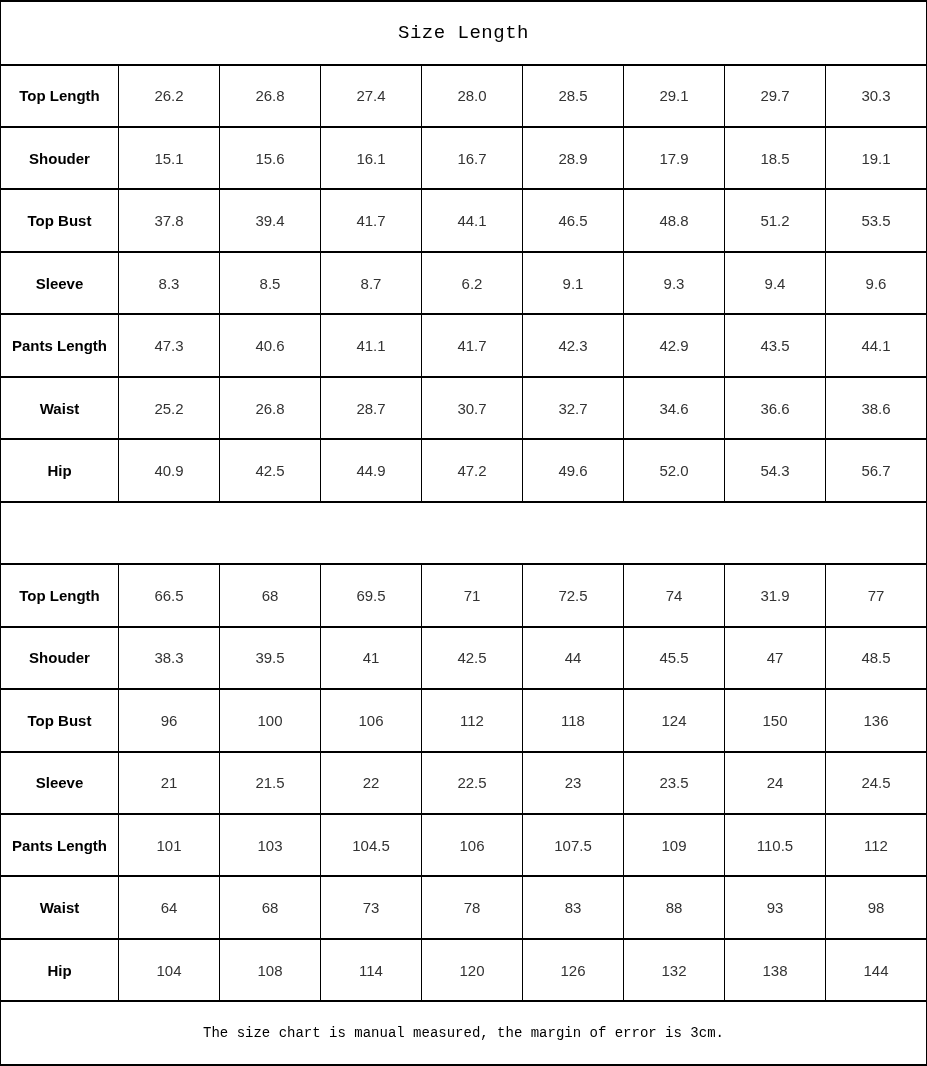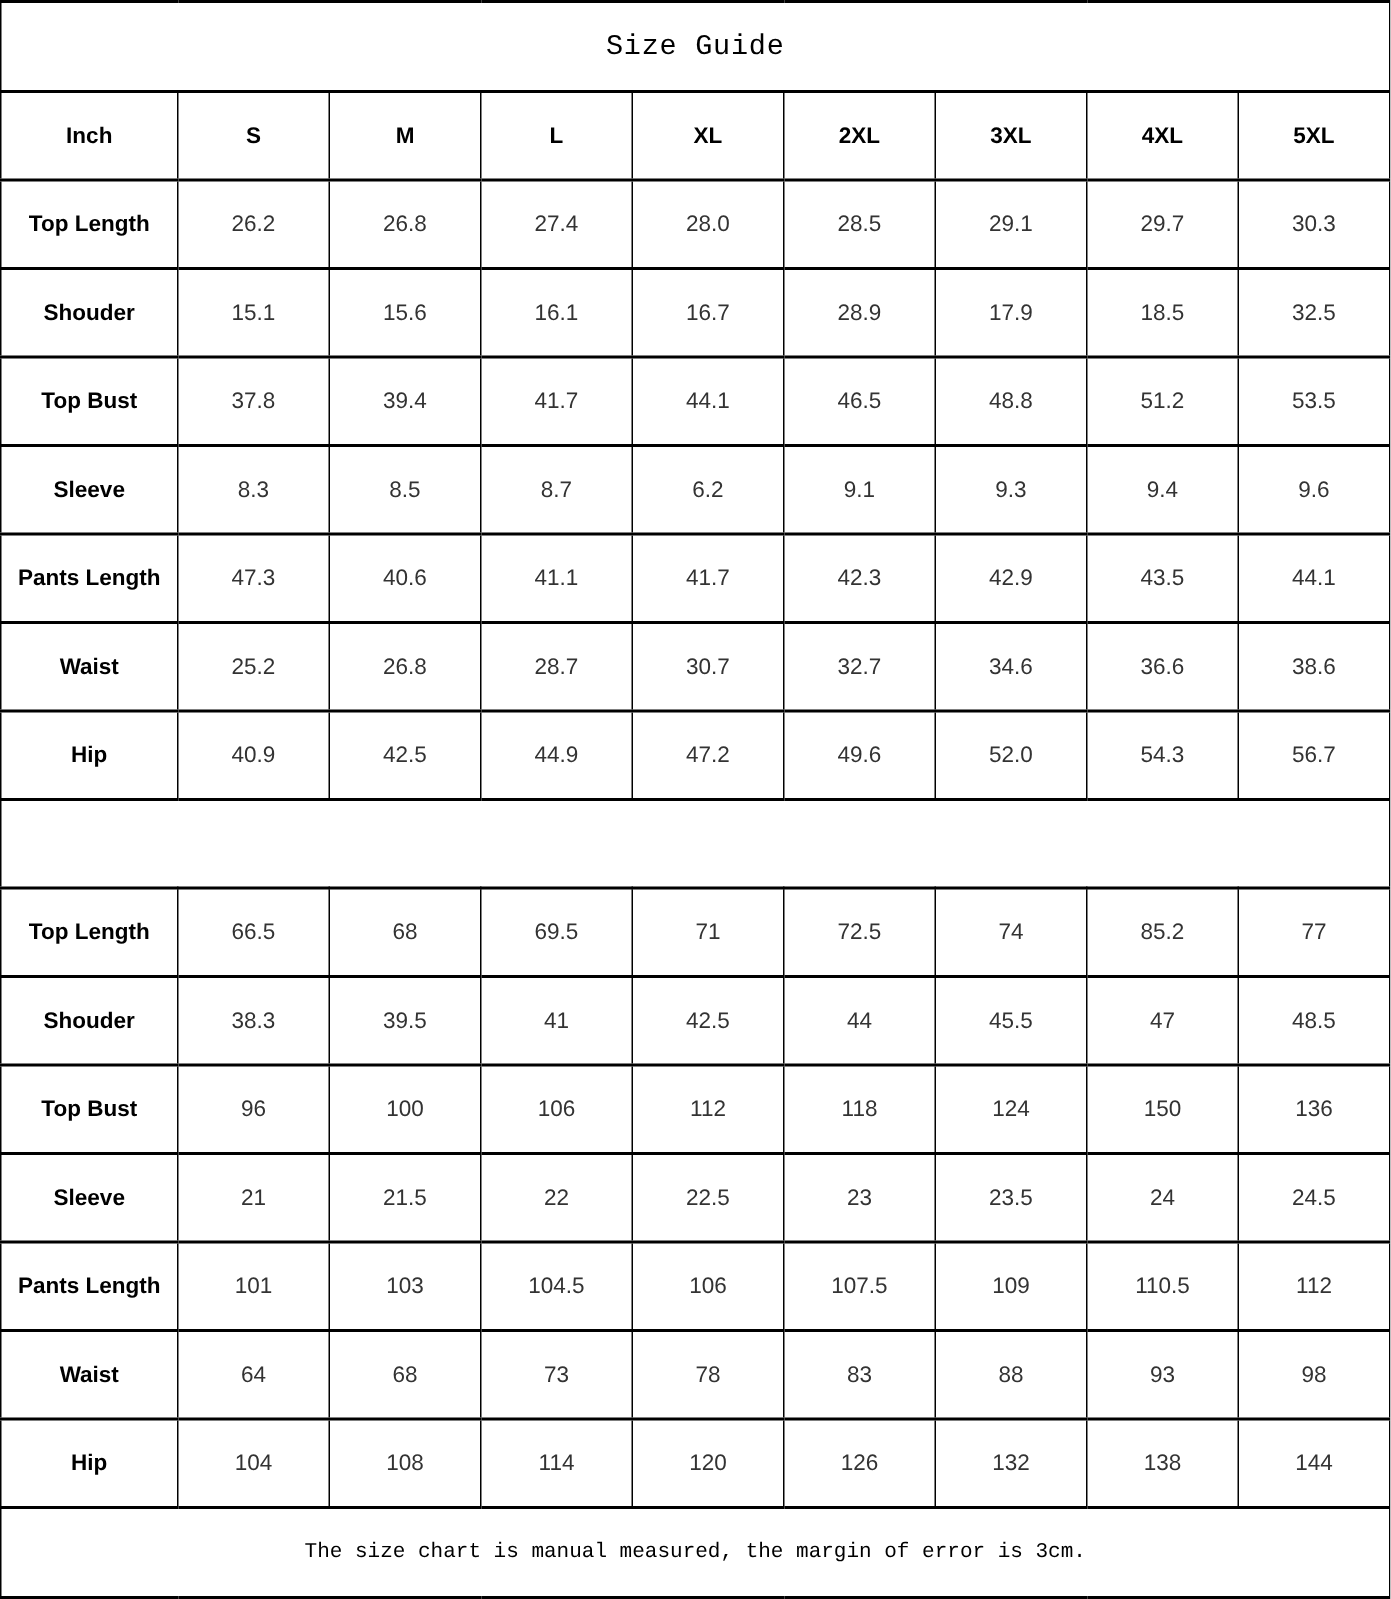--- a/index.html
+++ b/index.html
@@ -62,56 +62,45 @@
 </head>
 <body>
 
 <table class="size-guide">
   <colgroup>
     <col style="width:118px">
     <col span="8">
   </colgroup>
   <tbody>
     <tr class="title-row">
-      <td colspan="9" class="title-cell">Size Guide</td>
+      <td colspan="9" class="title-cell">Size Length</td>
     </tr>
   </tbody>
   <tbody id="inch-tbody">
-      <tr class="header-row">
-        <th class="unit-header">Inch</th>
-        <th class="size-header">S</th>
-        <th class="size-header">M</th>
-        <th class="size-header">L</th>
-        <th class="size-header">XL</th>
-        <th class="size-header">2XL</th>
-        <th class="size-header">3XL</th>
-        <th class="size-header">4XL</th>
-        <th class="size-header">5XL</th>
-      </tr>
       <tr class="data-row">
         <th class="row-label">Top Length</th>
         <td class="value-cell">26.2</td>
         <td class="value-cell">26.8</td>
         <td class="value-cell">27.4</td>
         <td class="value-cell">28.0</td>
         <td class="value-cell">28.5</td>
         <td class="value-cell">29.1</td>
         <td class="value-cell">29.7</td>
         <td class="value-cell">30.3</td>
       </tr>
       <tr class="data-row">
         <th class="row-label">Shouder</th>
         <td class="value-cell">15.1</td>
         <td class="value-cell">15.6</td>
         <td class="value-cell">16.1</td>
         <td class="value-cell">16.7</td>
         <td class="value-cell">28.9</td>
         <td class="value-cell">17.9</td>
         <td class="value-cell">18.5</td>
-        <td class="value-cell">32.5</td>
+        <td class="value-cell">19.1</td>
       </tr>
       <tr class="data-row">
         <th class="row-label">Top Bust</th>
         <td class="value-cell">37.8</td>
         <td class="value-cell">39.4</td>
         <td class="value-cell">41.7</td>
         <td class="value-cell">44.1</td>
         <td class="value-cell">46.5</td>
         <td class="value-cell">48.8</td>
         <td class="value-cell">51.2</td>
@@ -169,21 +158,21 @@
   </tbody>
   <tbody id="centimeter-tbody">
       <tr class="data-row">
         <th class="row-label">Top Length</th>
         <td class="value-cell">66.5</td>
         <td class="value-cell">68</td>
         <td class="value-cell">69.5</td>
         <td class="value-cell">71</td>
         <td class="value-cell">72.5</td>
         <td class="value-cell">74</td>
-        <td class="value-cell">85.2</td>
+        <td class="value-cell">31.9</td>
         <td class="value-cell">77</td>
       </tr>
       <tr class="data-row">
         <th class="row-label">Shouder</th>
         <td class="value-cell">38.3</td>
         <td class="value-cell">39.5</td>
         <td class="value-cell">41</td>
         <td class="value-cell">42.5</td>
         <td class="value-cell">44</td>
         <td class="value-cell">45.5</td>

